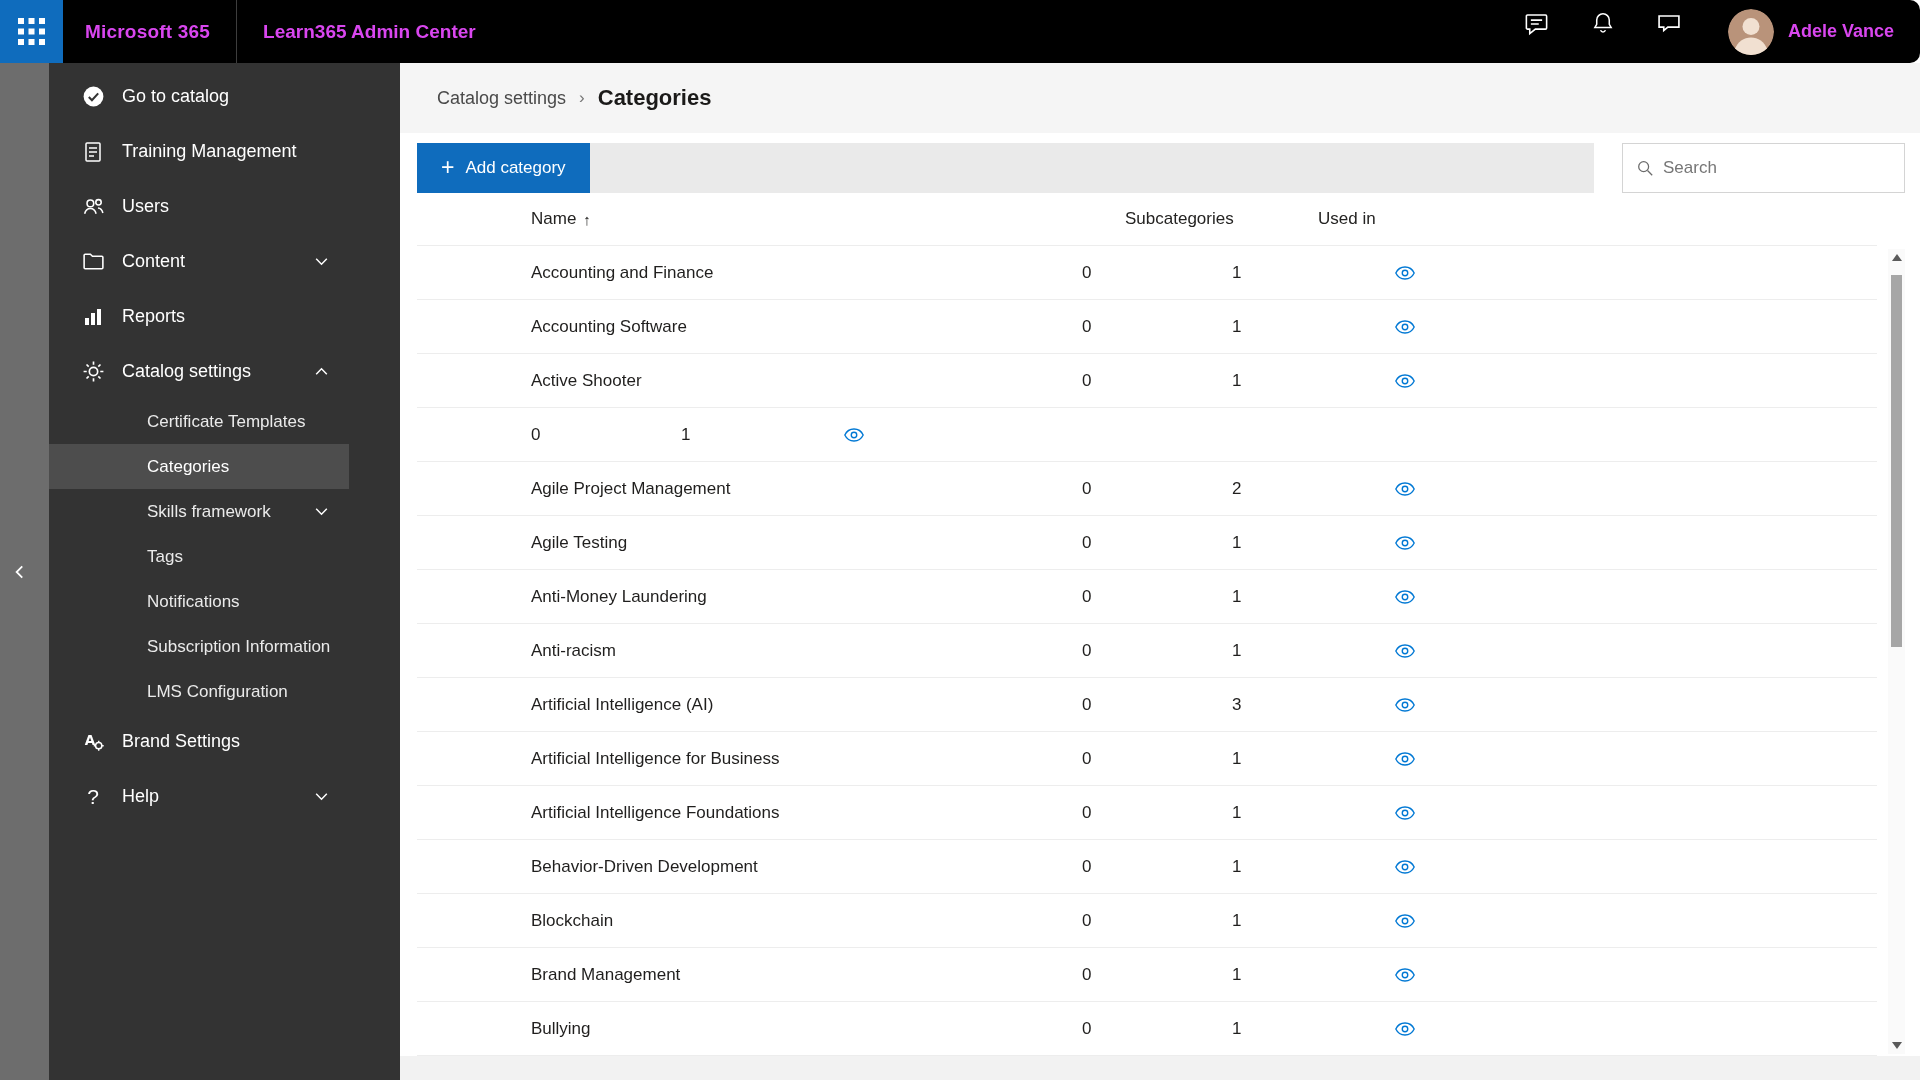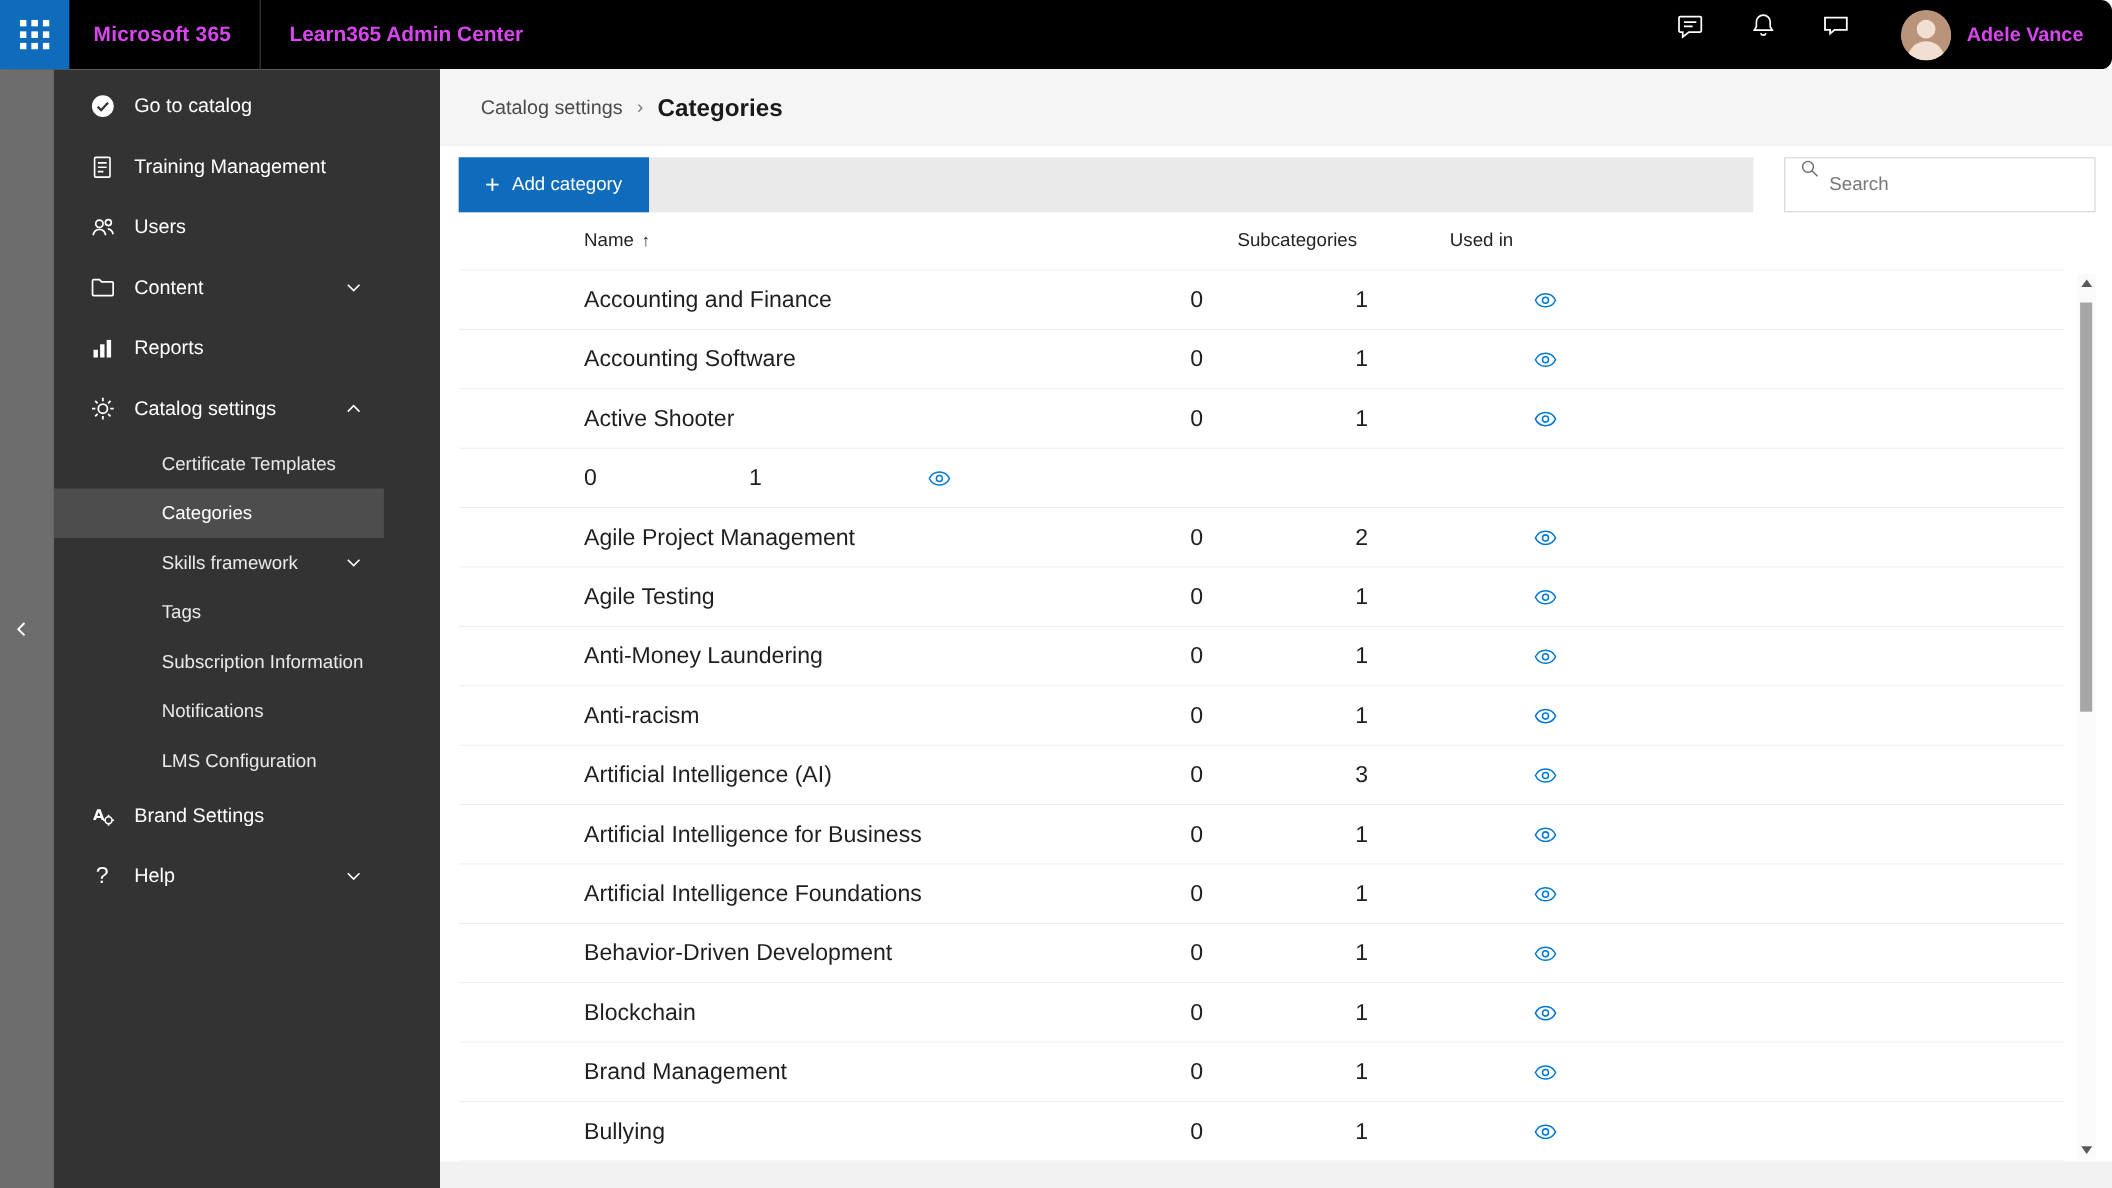--- a/index.html
+++ b/index.html
@@ -38,32 +38,32 @@
   .content{flex:1;display:flex;flex-direction:column;background:#fff;min-width:0;position:relative;}
   .breadcrumb-bar{flex:0 0 70px;background:#f5f5f5;display:flex;align-items:center;padding-left:37px;}
   .crumb-parent{font-size:18px;color:#4a4a4a;cursor:pointer;}
   .crumb-sep{margin:0 13px;color:#757575;font-size:17px;}
   .crumb-current{font-size:22px;font-weight:600;color:#1b1a19;}
 
   .toolbar{flex:0 0 50px;margin:10px 15px 0 17px;display:flex;}
   .commandbar{flex:1;background:#eaeaea;display:flex;align-items:stretch;}
   .add-btn{background:#0f6cbd;color:#fff;font-size:17px;display:flex;align-items:center;gap:11px;padding:0 24px;}
   .plus-glyph{font-size:23px;line-height:1;margin-top:-2px;}
-  .searchbox{flex:0 0 283px;background:#fff;border:1px solid #d4d4d4;display:flex;gap:9px;padding:0 10px 0 13px;margin-left:28px;}
+  .searchbox{flex:0 0 283px;background:#fff;border:1px solid #d4d4d4;display:flex;align-items:center;gap:9px;padding:0 10px 0 13px;margin-left:28px;}
   .searchbox input{flex:1;min-width:0;border:none;outline:none;background:transparent;font-size:17px;font-family:inherit;color:#323130;}
   .searchbox input::placeholder{color:#767676;}
 
   .table{flex:1;margin:0 43px 0 17px;min-height:0;overflow:hidden;}
   .thead{height:53px;display:flex;align-items:center;padding-left:114px;border-bottom:1px solid #ededed;font-size:17px;color:#242322;gap:43px;}
   .col-name{flex:0 0 551px;display:flex;align-items:center;}
   .col-sub{flex:0 0 150px;}
   .col-used{flex:0 0 160px;}
   .col-eye{flex:0 0 60px;display:flex;align-items:center;}
   .sort-arrow{margin-left:7px;font-size:15px;color:#242322;}
-  .trow{height:54px;display:flex;align-items:center;padding-left:114px;border-bottom:1px solid #ededed;font-size:21px;color:#201f1e;cursor:pointer;background:#fff;}
+  .trow{height:54px;display:flex;align-items:center;padding-left:114px;border-bottom:1px solid #ededed;font-size:17px;color:#201f1e;cursor:pointer;background:#fff;}
   .eye-btn{display:flex;align-items:center;padding:2px;}
 
   .vscrollbar{position:absolute;right:15px;top:186px;bottom:26px;width:17px;background:#fafafa;}
   .sb-arrow{position:absolute;left:0;width:100%;height:17px;display:flex;align-items:center;justify-content:center;cursor:pointer;}
   .sb-arrow.up{top:0;}
   .sb-arrow.down{bottom:0;}
   .tri-up{width:0;height:0;border-left:5px solid transparent;border-right:5px solid transparent;border-bottom:7px solid #5a5a5a;}
   .tri-down{width:0;height:0;border-left:5px solid transparent;border-right:5px solid transparent;border-top:7px solid #5a5a5a;}
   .sb-thumb{position:absolute;left:3px;width:11px;top:26px;height:372px;background:#a6a6a6;cursor:grab;}
 
@@ -218,24 +218,24 @@
             <span class="nav-chevron">
               <svg width="17" height="17" viewBox="0 0 16 16" fill="none" stroke="#fff" stroke-width="1.4">
                   <path d="M3 5.5l5 5 5-5"></path>
                 </svg>
             </span>
           </div>
           <div class="subnav-item">
             <span>Tags</span>
           </div>
           <div class="subnav-item">
+            <span>Notifications</span>
+          </div>
+          <div class="subnav-item">
             <span>Subscription Information</span>
-          </div>
-          <div class="subnav-item">
-            <span>Notifications</span>
           </div>
           <div class="subnav-item">
             <span>LMS Configuration</span>
           </div>
         </div>
 
         <div class="nav-item">
           <span class="nav-icon">
             <svg width="25" height="25" viewBox="0 0 24 24">
               <text x="3.5" y="15.5" fill="#fff" font-size="13" font-family="DejaVu Sans, sans-serif" font-weight="bold">A</text>

